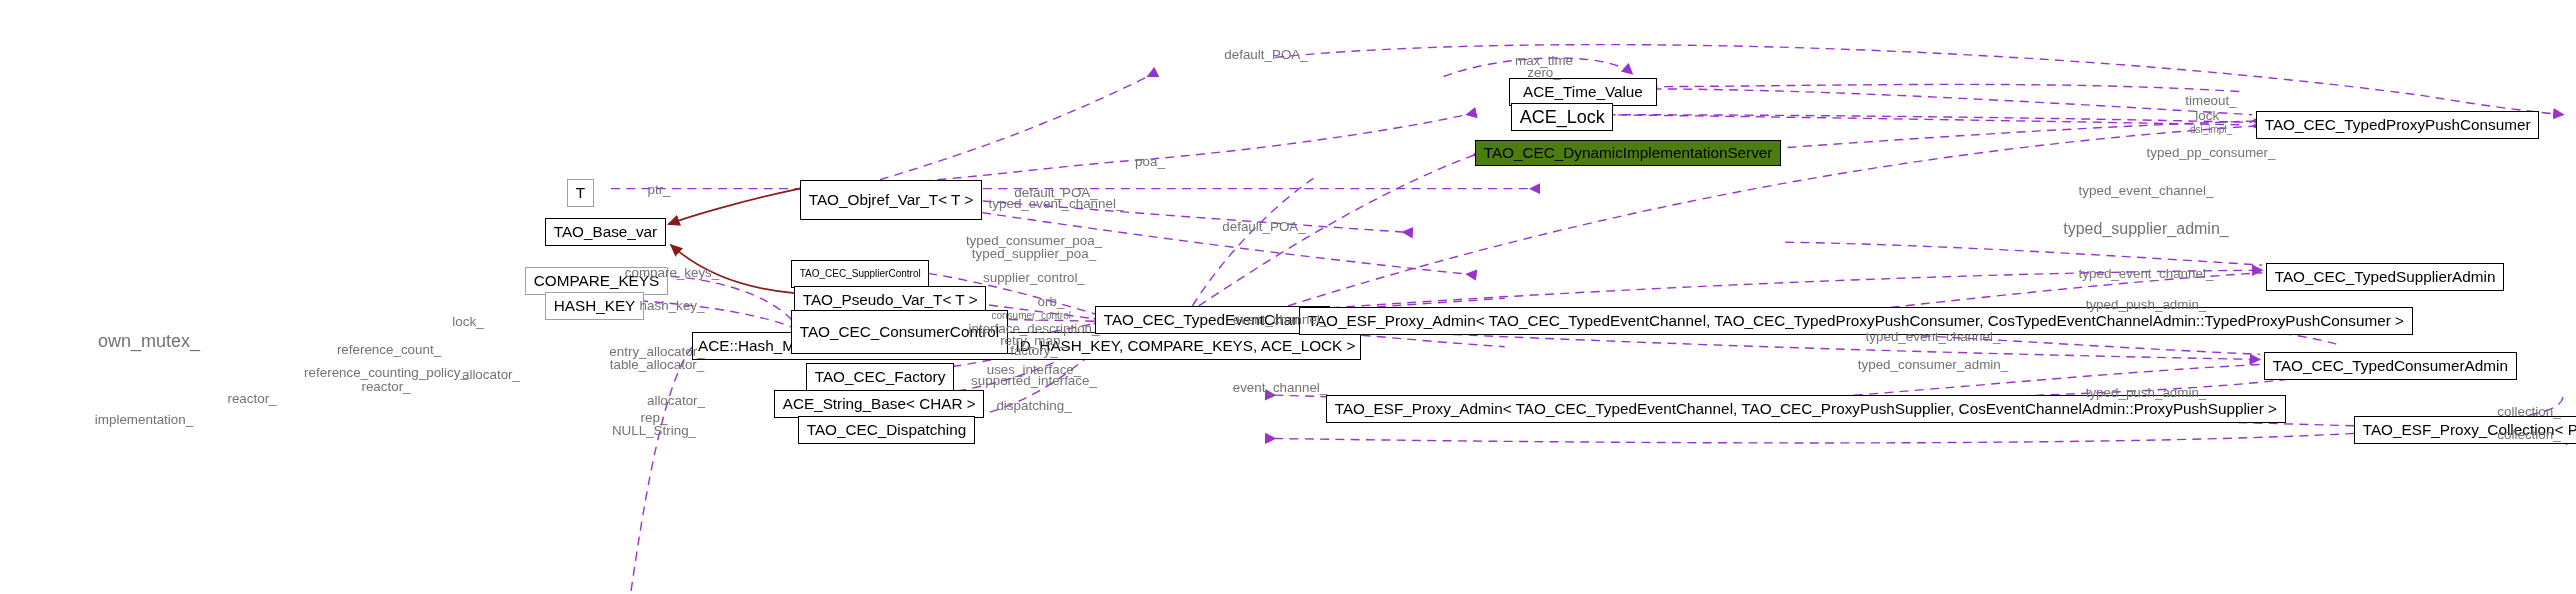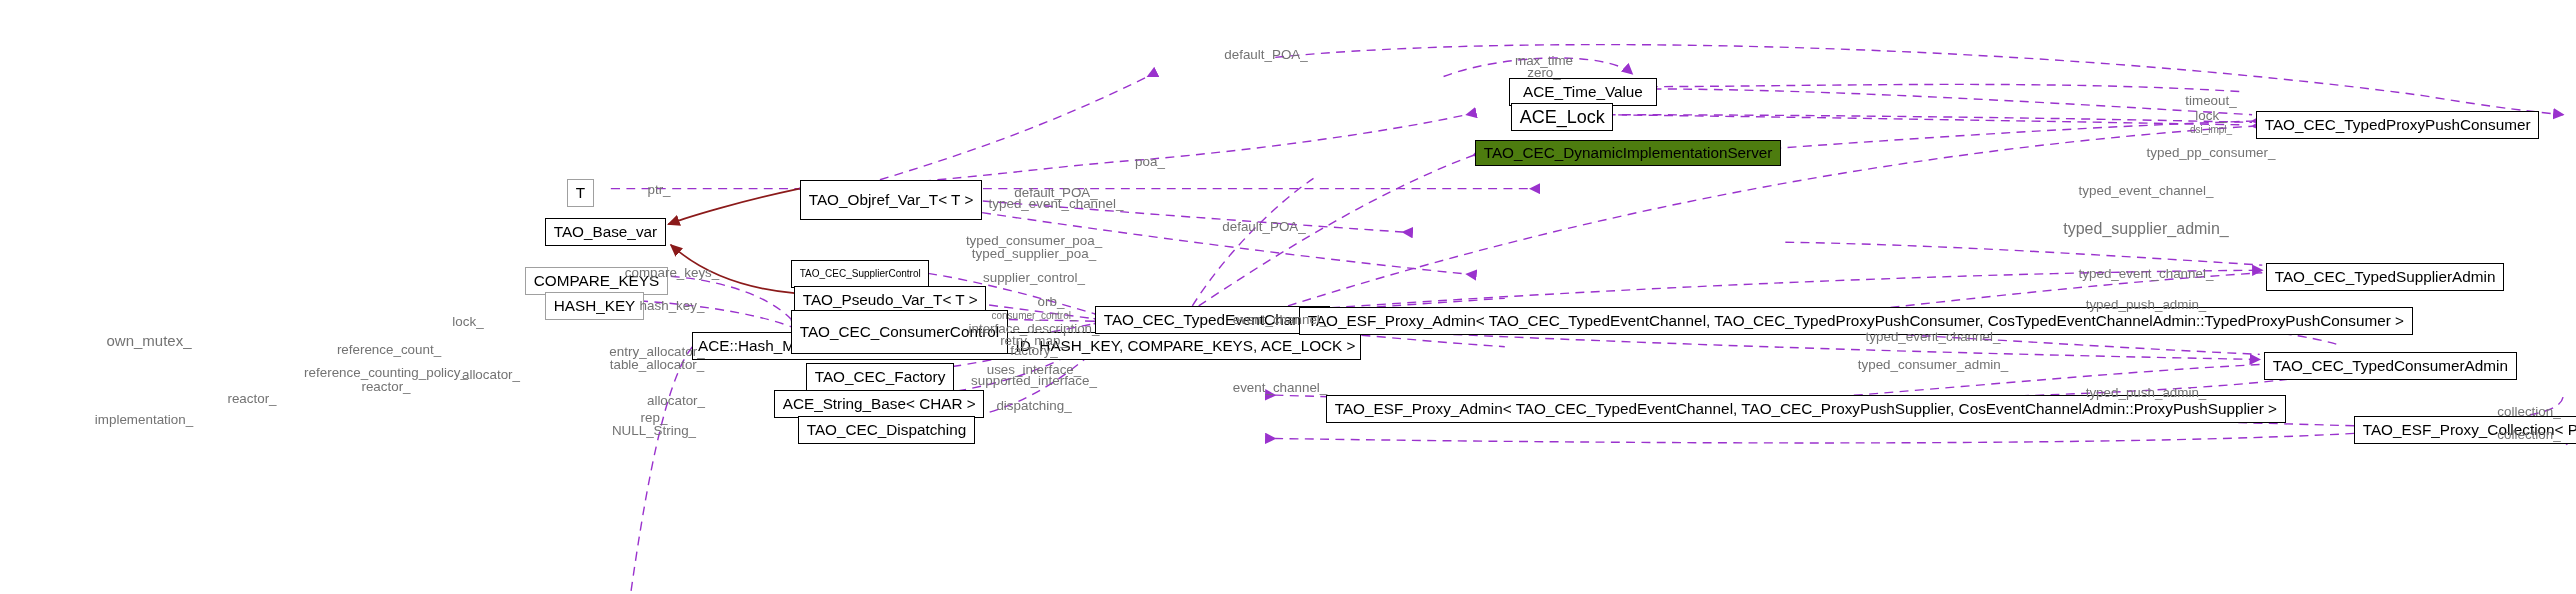--- a/index.html
+++ b/index.html
@@ -148,21 +148,21 @@
       <div class="node" style="left: 1326px; top: 395px; height: 28px; font-size: 15.3px; padding: 0px 7.7px;">TAO_ESF_Proxy_Admin&lt; TAO_CEC_TypedEventChannel, TAO_CEC_ProxyPushSupplier, CosEventChannelAdmin::ProxyPushSupplier &gt;</div>
       <div class="node" style="left: 1509px; top: 78px; height: 28px; font-size: 15.3px; padding: 0px 13px;">ACE_Time_Value</div>
       <div class="node" style="left: 1511px; top: 103px; height: 28px; font-size: 18px; padding: 0px 7.7px;">ACE_Lock</div>
       <div class="node gray" style="left: 1475px; top: 140px; height: 25.5px; font-size: 15.3px; padding: 0px 7.7px;">TAO_CEC_DynamicImplementationServer</div>
       <div class="node" style="left: 2256px; top: 111px; height: 28px; font-size: 15.3px; padding: 0px 7.7px;">TAO_CEC_TypedProxyPushConsumer</div>
       <div class="node" style="left: 2266px; top: 263px; height: 28px; font-size: 15.3px; padding: 0px 7.7px;">TAO_CEC_TypedSupplierAdmin</div>
       <div class="node" style="left: 2264px; top: 352px; height: 28px; font-size: 15.3px; padding: 0px 7.7px;">TAO_CEC_TypedConsumerAdmin</div>
     </div>
 
   <div id="labels-root">
-      <div class="elabel" style="left: 149px; top: 337px; font-size: 15px;">own_mutex_</div>
+      <div class="elabel" style="left: 149px; top: 337px; font-size: 18px;">own_mutex_</div>
       <div class="elabel" style="left: 468px; top: 318px; font-size: 13.4px;">lock_</div>
       <div class="elabel" style="left: 389px; top: 346px; font-size: 13.4px;">reference_count_</div>
       <div class="elabel" style="left: 386px; top: 369px; font-size: 13.4px;">reference_counting_policy_</div>
       <div class="elabel" style="left: 386px; top: 383px; font-size: 13.4px;">reactor_</div>
       <div class="elabel" style="left: 252px; top: 395px; font-size: 13.4px;">reactor_</div>
       <div class="elabel" style="left: 144px; top: 416px; font-size: 13.4px;">implementation_</div>
       <div class="elabel" style="left: 657px; top: 348px; font-size: 13.4px;">entry_allocator_</div>
       <div class="elabel" style="left: 657px; top: 361px; font-size: 13.4px;">table_allocator_</div>
       <div class="elabel" style="left: 491px; top: 371px; font-size: 13.4px;">allocator_</div>
       <div class="elabel" style="left: 676px; top: 397px; font-size: 13.4px;">allocator_</div>

